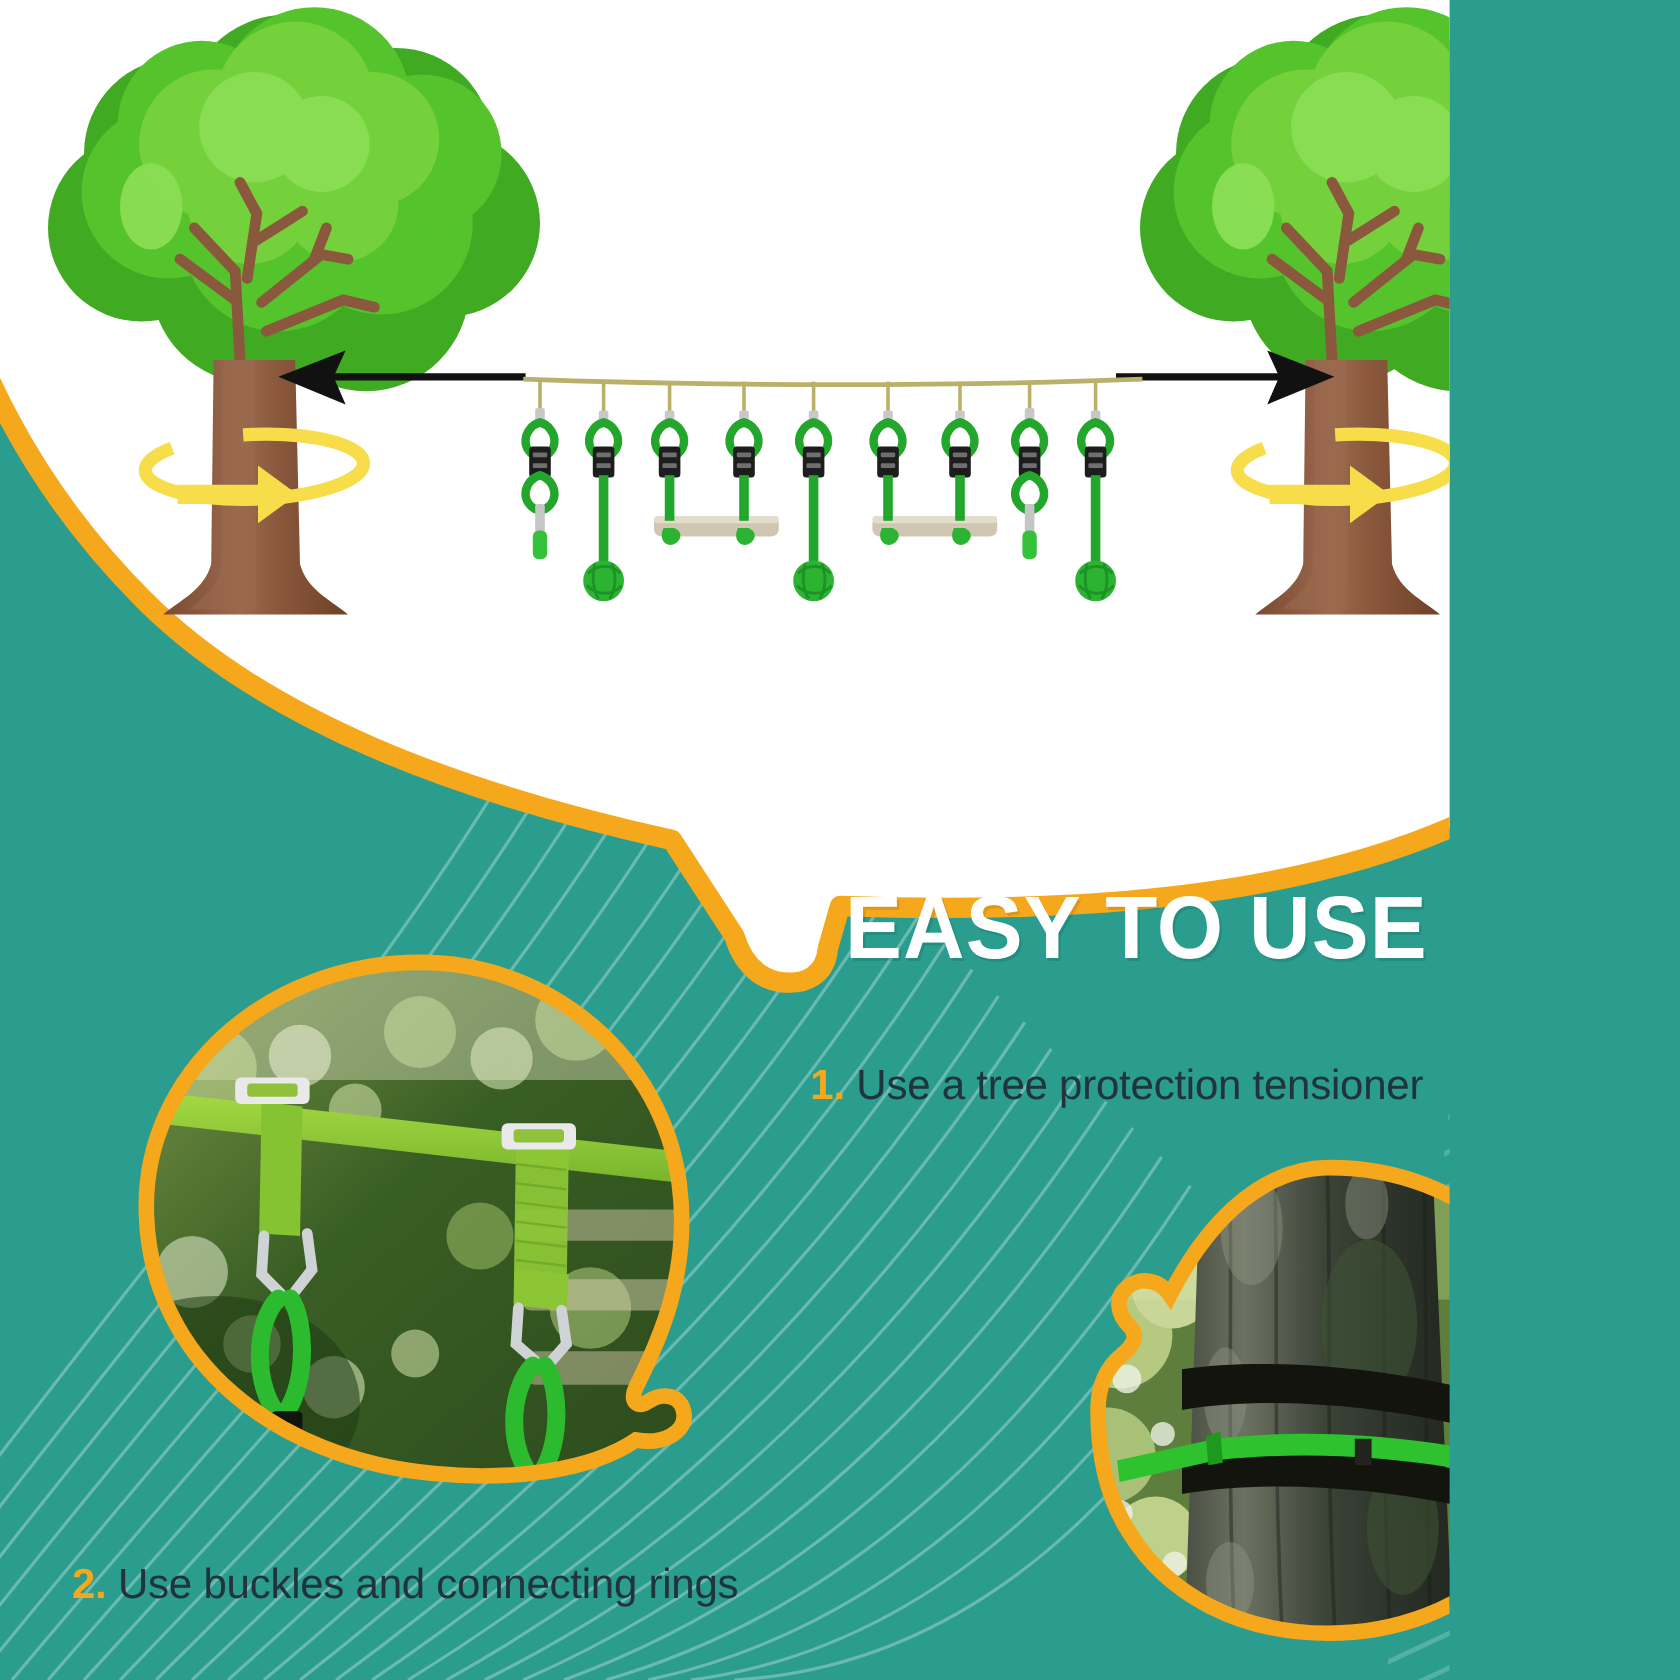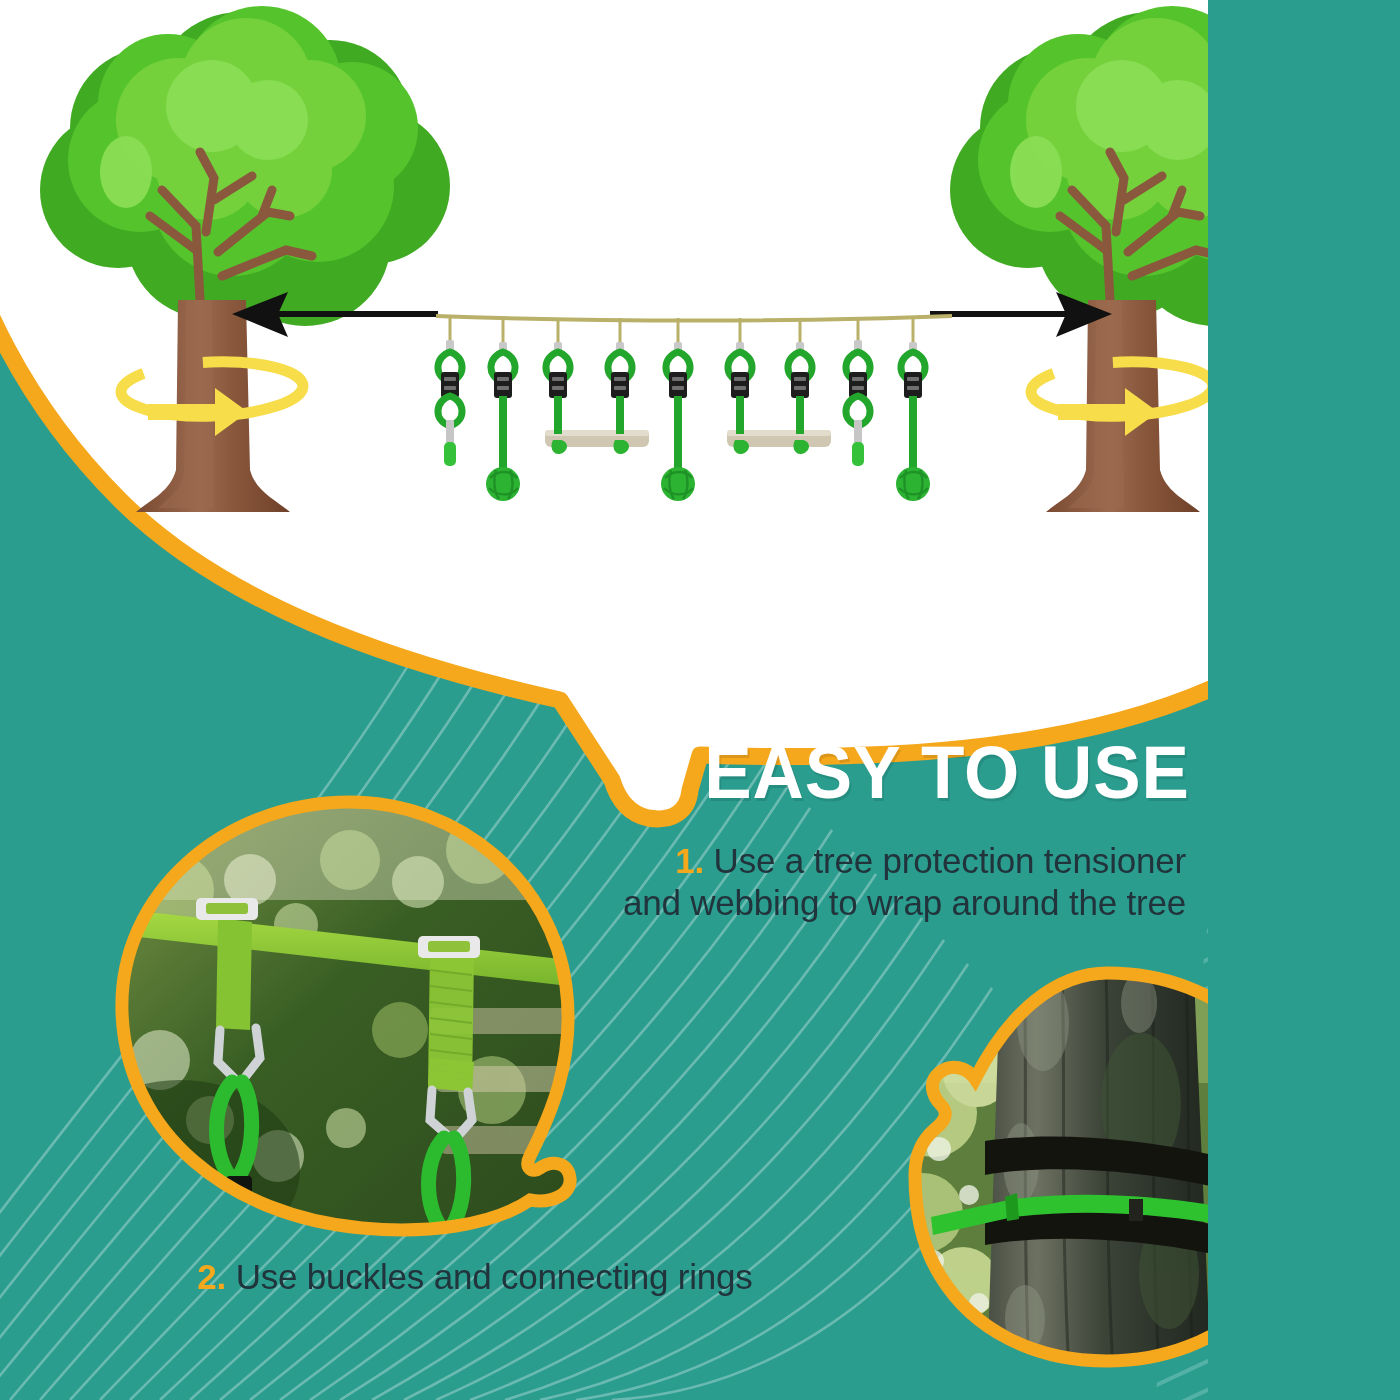--- a/index.html
+++ b/index.html
@@ -24,26 +24,26 @@
   }
   
   .step1{
     position:absolute;right:22px;top:840px;width:760px;
     text-align:right;
     font-size:35px;line-height:42px;font-weight:normal;
     color:#21333b;letter-spacing:-.2px;
   }
   .step2{
     position:absolute;left:60px;top:1256px;width:830px;
-    text-align:center;
+    text-align:left;
     font-size:35px;line-height:42px;font-weight:normal;
     color:#21333b;letter-spacing:-.2px;
   }
   .num{color:#f5a81c;font-weight:bold;}
-  .ln{display:block;}
+  .ln{display:block;margin-top:44px;}
 </style>
 </head>
 <body>
 
 <div id="stage">
 
   <svg class="layer" viewBox="0 0 1400 1400" xmlns="http://www.w3.org/2000/svg">
     <defs>
       <clipPath id="clipAll">
           <rect x="0" y="0" width="1400" height="1400"></rect>
@@ -586,21 +586,20 @@
     <circle cx="395" cy="332" r="7" fill="#f5a81c"></circle>
   </svg>
 
   <div class="headline">EASY TO USE</div>
 
   <div class="step1">
     <span class="ln">
       <span class="num">1.</span>
       <span>Use a tree protection tensioner</span>
     </span>
-    <span class="ln">and webbing to wrap around the tree</span>
   </div>
 
   <div class="step2">
     <span class="ln">
       <span class="num">2.</span>
       <span>Use buckles and connecting rings</span>
     </span>
   </div>
 
 </div>

